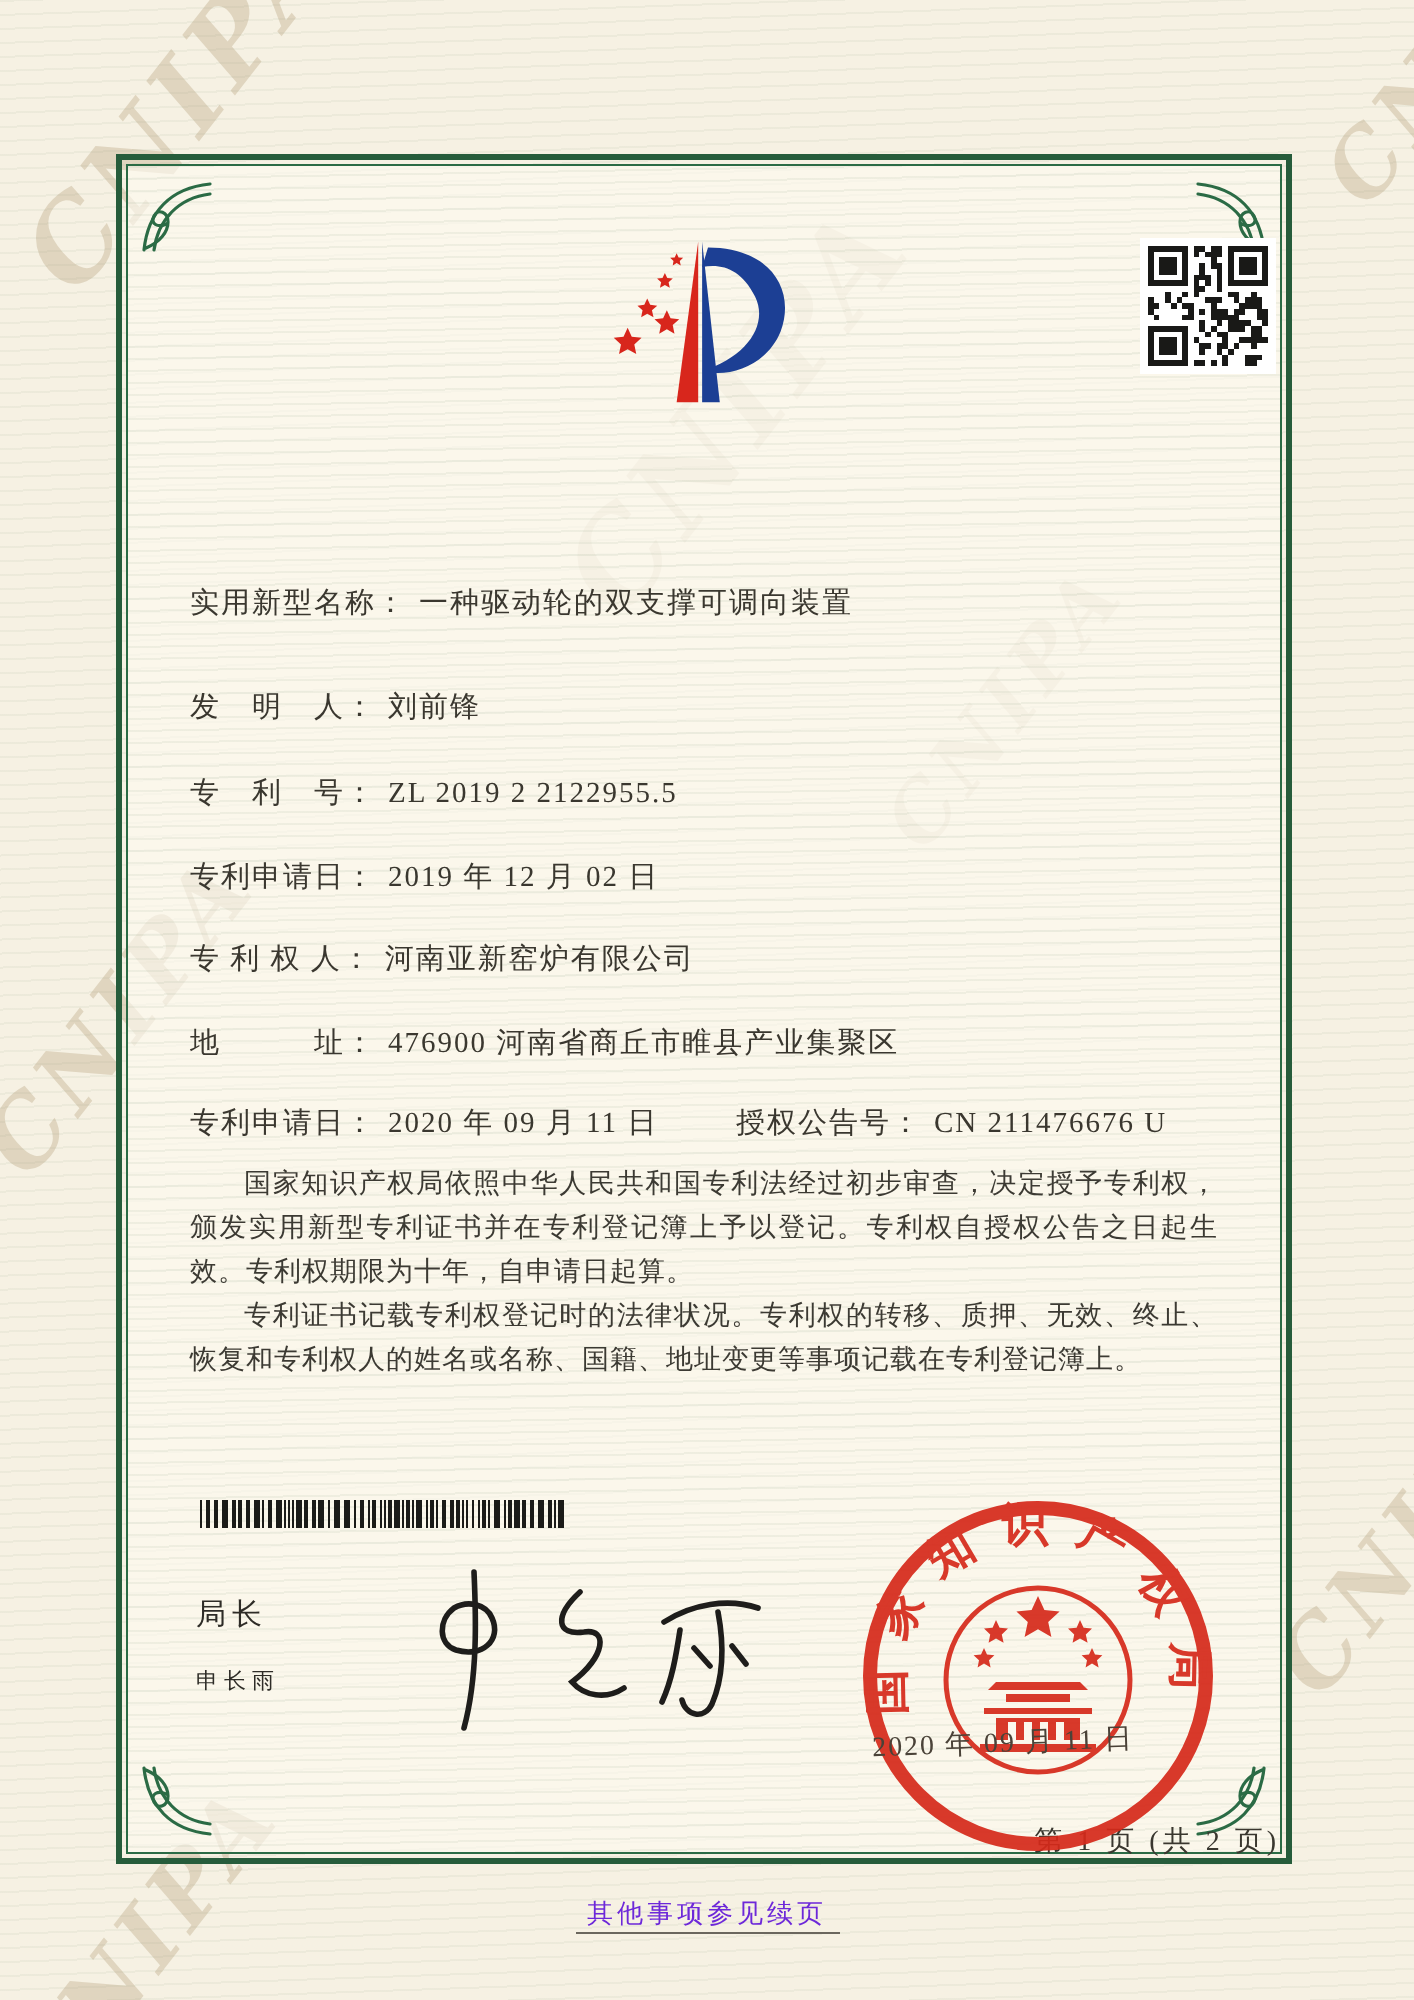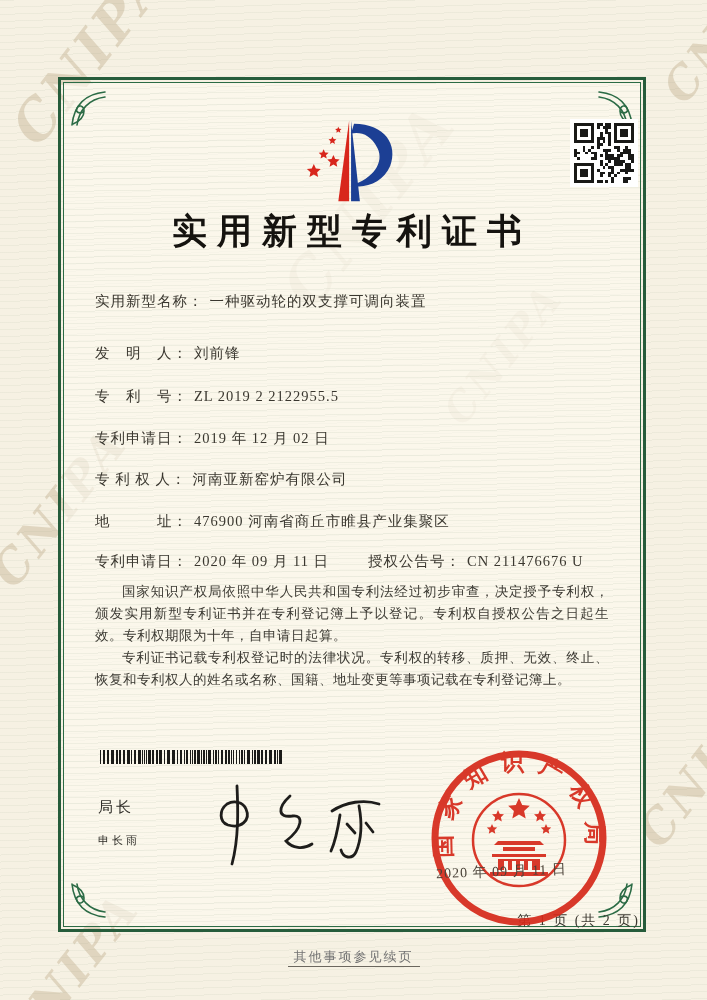--- a/index.html
+++ b/index.html
@@ -52,21 +52,21 @@
   .sig-name{position:absolute;left:34px;top:750px;font-size:11px;letter-spacing:3px;color:#2e2c27;z-index:3;}
   .signature{position:absolute;left:129px;top:697px;width:205px;height:88px;z-index:3;}
   .seal{position:absolute;left:360px;top:665px;width:190px;height:184px;z-index:4;opacity:0.92;}
   .seal-date{
     position:absolute;left:372px;top:779px;width:180px;font-size:14px;letter-spacing:1px;
     color:#4a4238;transform:rotate(-2deg);z-index:5;white-space:nowrap;
   }
   .page-num{position:absolute;left:0;top:829px;width:100%;text-align:right;font-size:14px;letter-spacing:2px;color:#3a372f;z-index:3;}
   .footer-note{
     position:absolute;left:0;top:948px;width:100%;text-align:center;z-index:2;
-    font-size:13px;letter-spacing:2px;color:#737373;
+    font-size:13px;letter-spacing:2px;color:#6d28d9;
   }
   .footer-note span{border-bottom:1px solid #6b675e;padding:0 6px 2px;}
 </style>
 </head>
 <body>
 
 <div class="page">
 
   <span class="wm" style="left:-18px;top:20px;font-size:54px;">CNIPA</span>
   <span class="wm" style="left:638px;top:0px;font-size:44px;">CNIPA</span>
@@ -244,21 +244,20 @@
             <rect x="2" y="2" width="3" height="3" fill="#191917"></rect>
             <rect x="14" y="0" width="7" height="7" fill="#191917"></rect>
             <rect x="15" y="1" width="5" height="5" fill="#fff"></rect>
             <rect x="16" y="2" width="3" height="3" fill="#191917"></rect>
             <rect x="0" y="14" width="7" height="7" fill="#191917"></rect>
             <rect x="1" y="15" width="5" height="5" fill="#fff"></rect>
             <rect x="2" y="16" width="3" height="3" fill="#191917"></rect>
           </svg>
       </div>
 
-      <h1 class="title">实用新型专利证书</h1>
 
       <div class="row" style="top:209px">
         <span class="lbl">实用新型名称：</span><span class="val">一种驱动轮的双支撑可调向装置</span>
       </div>
       <div class="row" style="top:261px">
         <span class="lbl">发　明　人：</span><span class="val">刘前锋</span>
       </div>
       <div class="row" style="top:304px">
         <span class="lbl">专　利　号：</span><span class="val">ZL 2019 2 2122955.5</span>
       </div>

